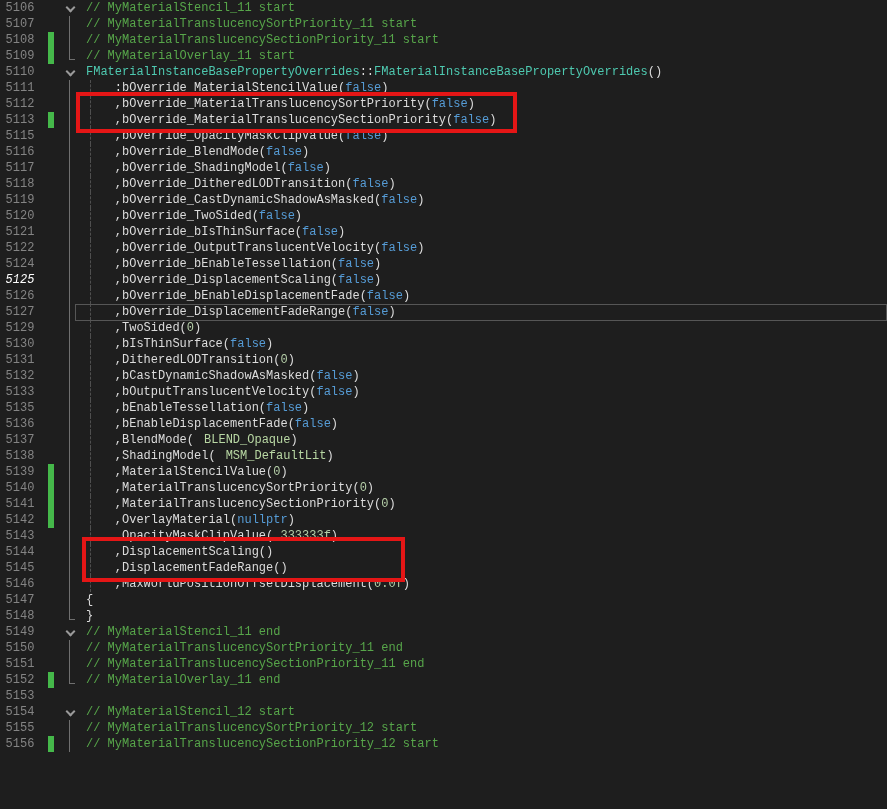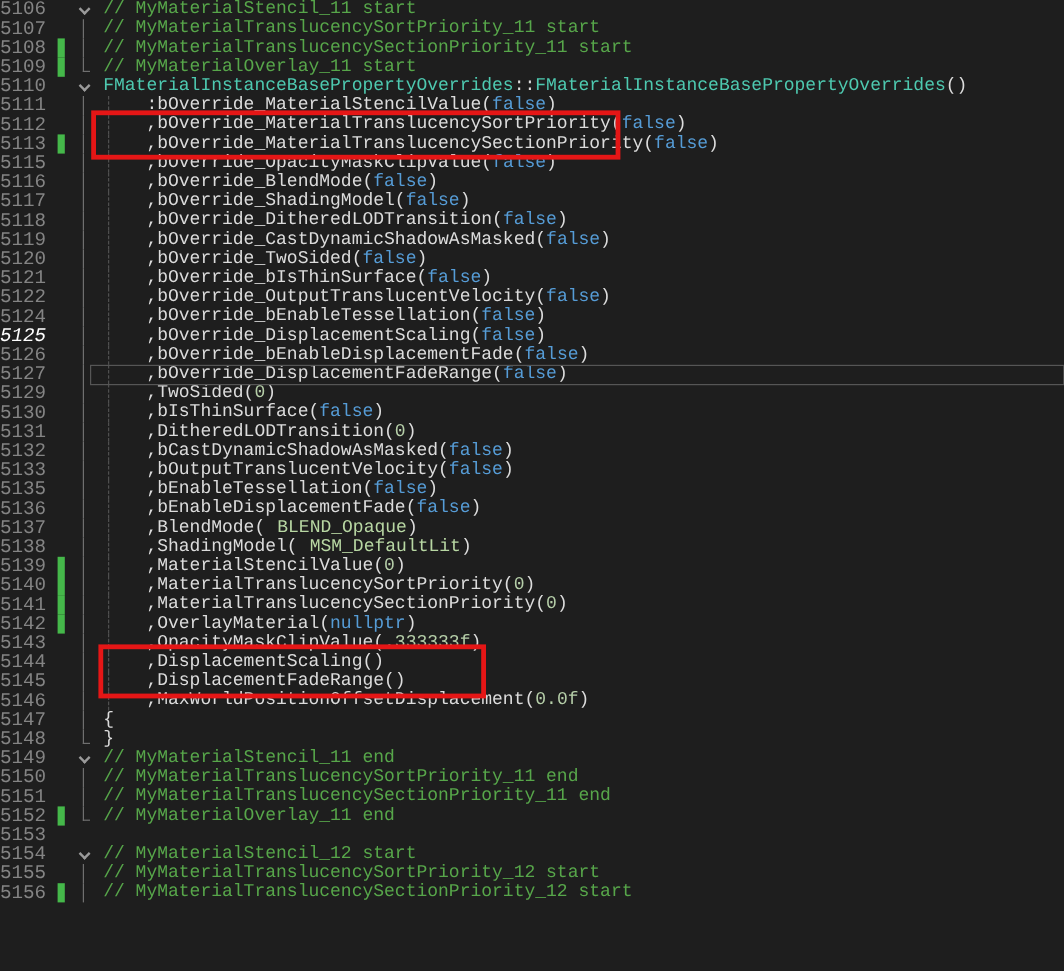--- a/index.html
+++ b/index.html
@@ -9,38 +9,38 @@
     --curborder:#565656; --red:#e51616;
   }
   html,body{margin:0;padding:0;}
   body{
     width:887px;height:809px;overflow:hidden;background:var(--bg);
     font-family:"Liberation Mono","DejaVu Sans Mono",monospace;
   }
   .editor{position:relative;width:887px;height:809px;overflow:hidden;}
   .row{display:flex;height:16px;align-items:stretch;}
   .lnum{
-    width:40px;flex:0 0 40px;text-align:left;color:var(--lnum);
-    font-size:16px;line-height:16px;white-space:pre;
+    width:40px;flex:0 0 40px;text-align:center;color:var(--lnum);
+    font-size:12px;line-height:16px;white-space:pre;
   }
   .lnum.cur{color:var(--lnumCur);font-style:italic;}
   .barcell{width:22px;flex:0 0 22px;position:relative;}
   .changebar{position:absolute;left:8px;top:0;width:6px;height:100%;background:var(--bar);}
   .foldcell{width:22px;flex:0 0 22px;position:relative;}
   .chevron{
     position:absolute;left:5px;top:4px;width:7px;height:7px;
     border-right:2px solid #9a9a9a;border-bottom:2px solid #9a9a9a;
     transform:rotate(45deg);box-sizing:border-box;
   }
   .vline{position:absolute;left:7px;top:0;width:1px;height:100%;background:var(--fold);}
   .vend{position:absolute;left:7px;top:0;width:6px;height:12px;background:none;
     border-left:1px solid var(--fold);border-bottom:1px solid var(--fold);box-sizing:border-box;}
   .code{
     flex:1;position:relative;padding-left:2px;white-space:pre;
-    font-size:15px;line-height:16px;color:var(--plain);
+    font-size:12px;line-height:16px;color:var(--plain);
   }
   .guide{position:absolute;left:6px;top:0;height:100%;border-left:1px dashed var(--guide);}
   .tk-plain{color:var(--plain);} .tk-comment{color:var(--comment);}
   .tk-keyword{color:var(--keyword);} .tk-type{color:var(--type);}
   .tk-enum{color:var(--enum);margin-left:10px;} .tk-number{color:var(--number);}
   .curline-box{position:absolute;border:1px solid var(--curborder);box-sizing:border-box;pointer-events:none;z-index:2;}
   .red-box{position:absolute;border:4px solid var(--red);box-sizing:border-box;pointer-events:none;z-index:3;}
 </style>
 </head>
 <body>

